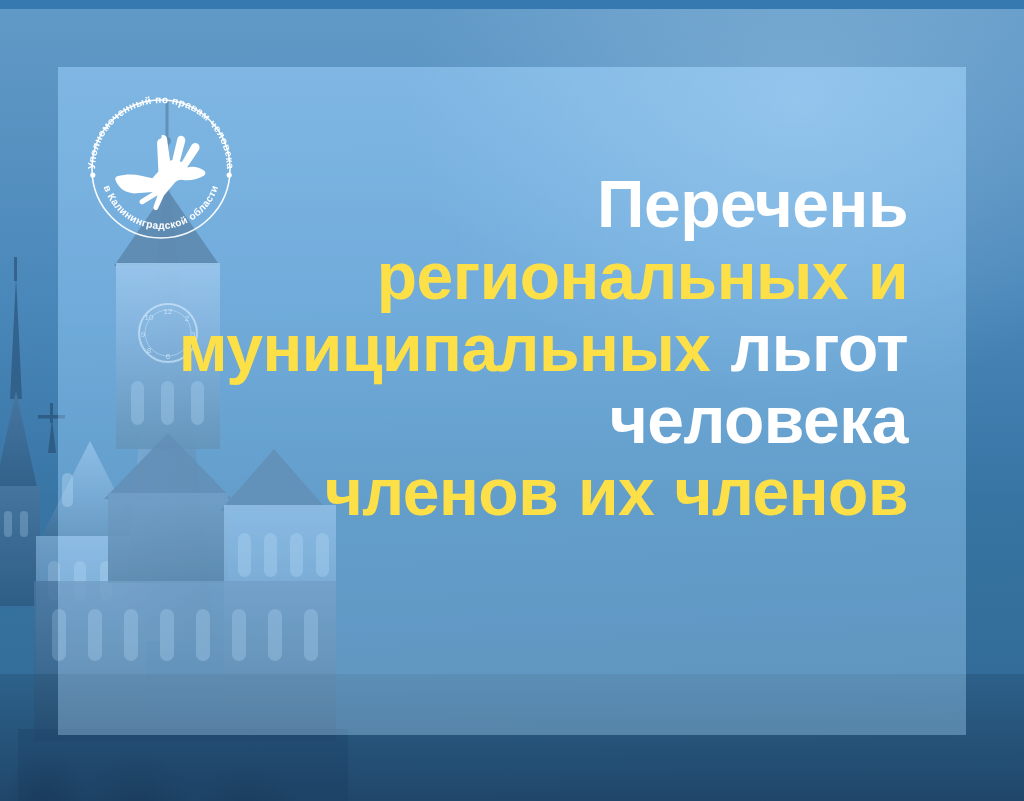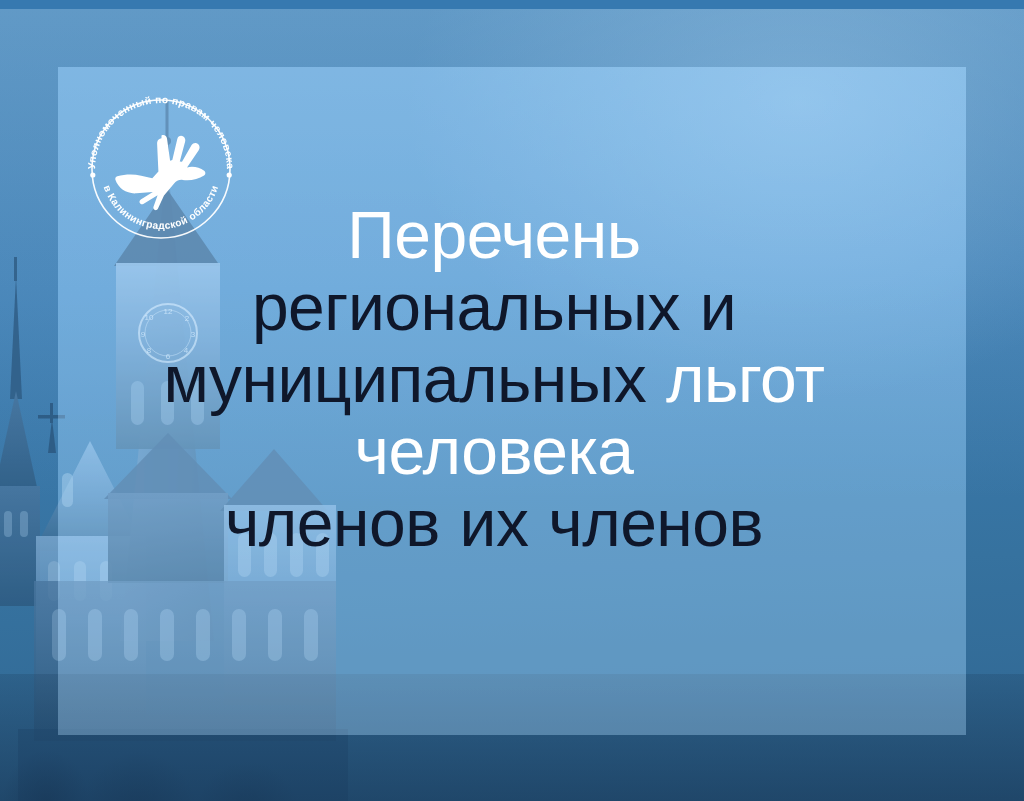--- a/index.html
+++ b/index.html
@@ -47,32 +47,31 @@
     backdrop-filter:saturate(112%) brightness(108%);
   }
   
   .emblem{
     position:absolute;left:75px;top:83px;width:172px;height:172px;
   }
   .emblem svg{display:block;width:100%;height:100%;}
   
   .title{
     position:absolute;left:80px;top:168px;width:828px;
-    text-align:center;
+    text-align:right;
     font-family:"Liberation Sans","DejaVu Sans",sans-serif;
-    font-weight:normal;
+    font-weight:bold;
     font-size:66px;
     line-height:72px;
     letter-spacing:-0.5px;
     word-spacing:2px;
-    margin-top:31px;
   }
   .title .ln{display:block;white-space:nowrap;}
   .w{color:#ffffff;}
-  .d{color:#0f172a;}
+  .d{color:#fde047;}
   .title .ln.l1{font-size:66px;}
 </style>
 </head>
 <body>
 
 <div id="poster">
 
   <div class="bg-photo">
     <div class="sky-haze"></div>
 

